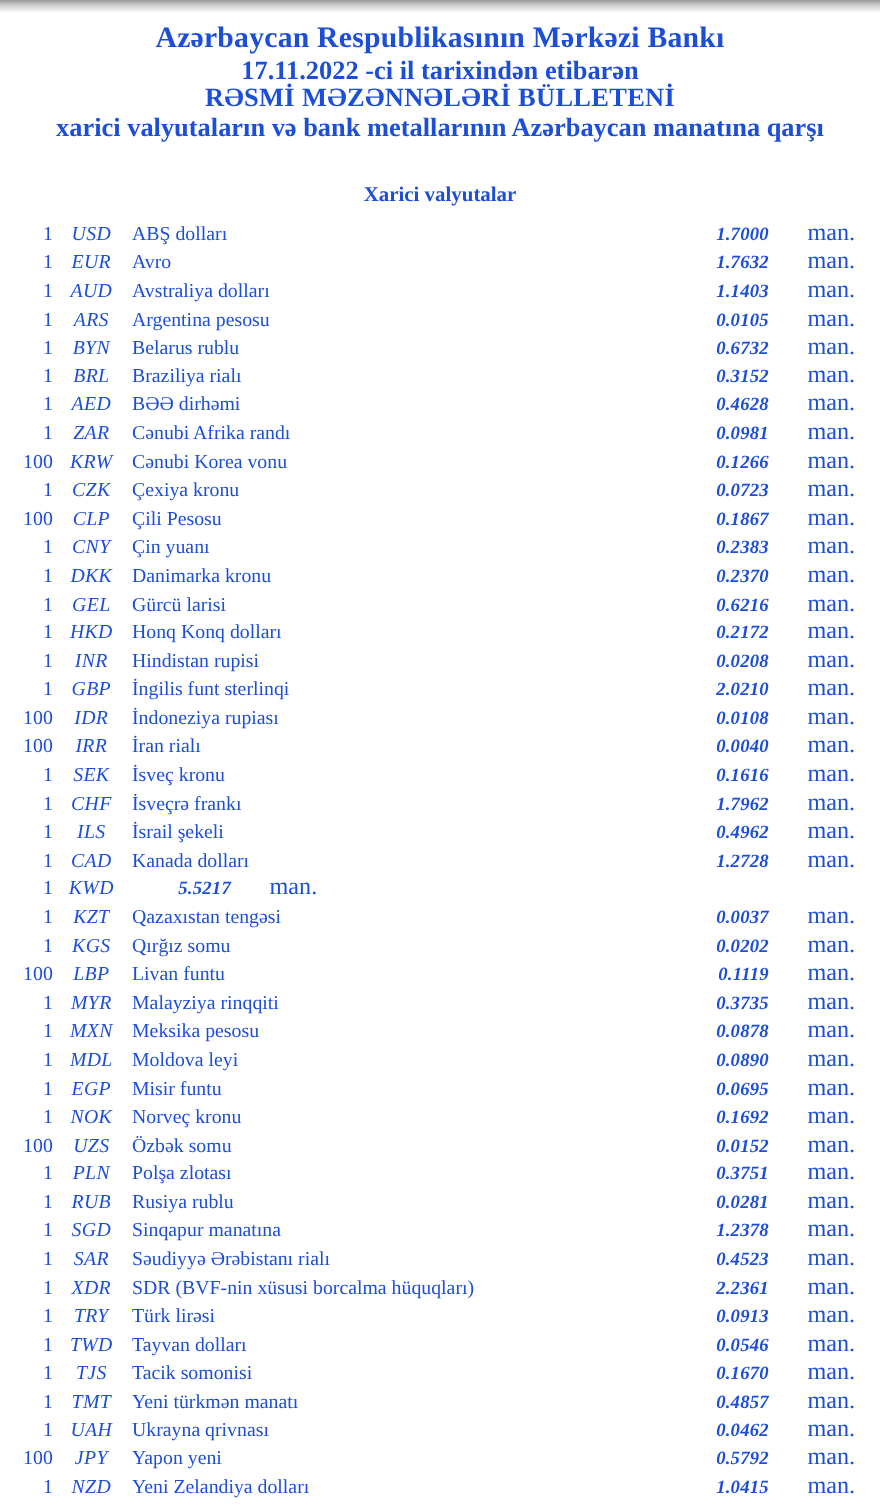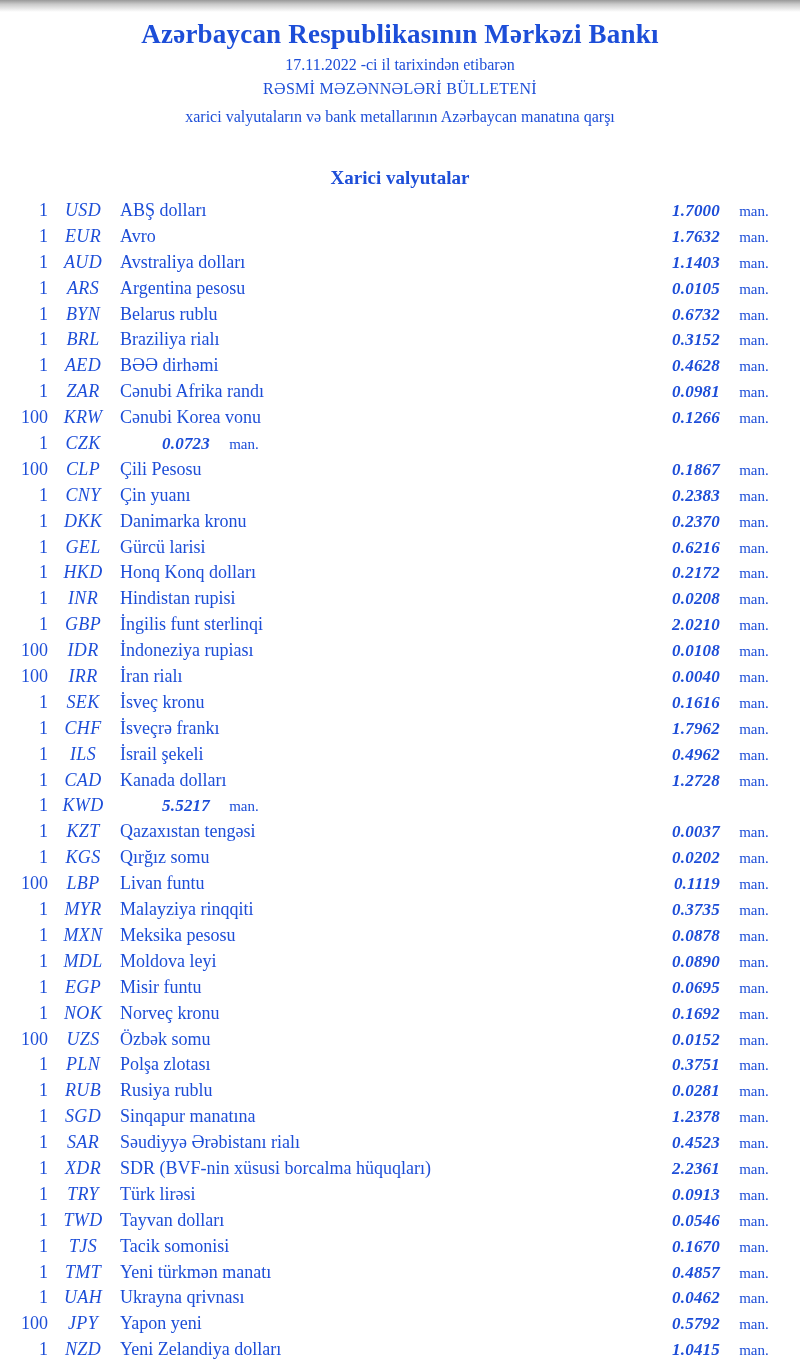--- a/index.html
+++ b/index.html
@@ -23,23 +23,23 @@
   }
   header { text-align: center; }
   .bank-title {
     margin-top: 6px;
     font-size: 27px;
     line-height: 32px;
     font-weight: bold;
     letter-spacing: 0.2px;
   }
   .hline {
-    font-size: 16px;
+    font-size: 24px;
     line-height: 22px;
-    font-weight: normal;
+    font-weight: bold;
   }
   .date-line    { margin-top: 4px; }
   .subject-line { margin-top: 6px; }
   .bulletin-title { margin-top: 2px; letter-spacing: 0.3px; }
   .section-title {
     margin-top: 38px;
     text-align: center;
     font-size: 19px;
     line-height: 24px;
     font-weight: bold;
@@ -54,21 +54,21 @@
     height: 25.9px;
     font-size: 18px;
     line-height: 25.9px;
     white-space: nowrap;
   }
   .qty   { width: 48px;  text-align: right; flex: none; }
   .code  { width: 62px;  margin-left: 4px; text-align: center; flex: none; letter-spacing: 0.3px; font-style: italic; }
   .name  { margin-left: 6px; flex: 1; overflow: hidden; }
   .value { width: 96px;  text-align: right; flex: none;
            font-weight: bold; font-style: italic; font-size: 17px; letter-spacing: 0.2px; }
-  .unit  { width: 40px;  margin-left: 14px; text-align: center; flex: none; font-size: 15px; }
+  .unit  { width: 40px;  margin-left: 35px; text-align: center; flex: none; font-size: 22px; }
 </style>
 </head>
 <body>
 
 <div class="page">
 
   <div class="edge"></div>
 
   <header>
     <div class="bank-title">Azərbaycan Respublikasının Mərkəzi Bankı</div>
@@ -149,20 +149,21 @@
         <span class="qty">100</span>
         <span class="code">KRW</span>
         <span class="name">Cənubi Korea vonu</span>
         <span class="value">0.1266</span>
         <span class="unit">man.</span>
       </div>
 
       <div class="row">
         <span class="qty">1</span>
         <span class="code">CZK</span>
+        <span class="name">Çexiya kronu</span>
         <span class="value">0.0723</span>
         <span class="unit">man.</span>
       </div>
 
       <div class="row">
         <span class="qty">100</span>
         <span class="code">CLP</span>
         <span class="name">Çili Pesosu</span>
         <span class="value">0.1867</span>
         <span class="unit">man.</span>

